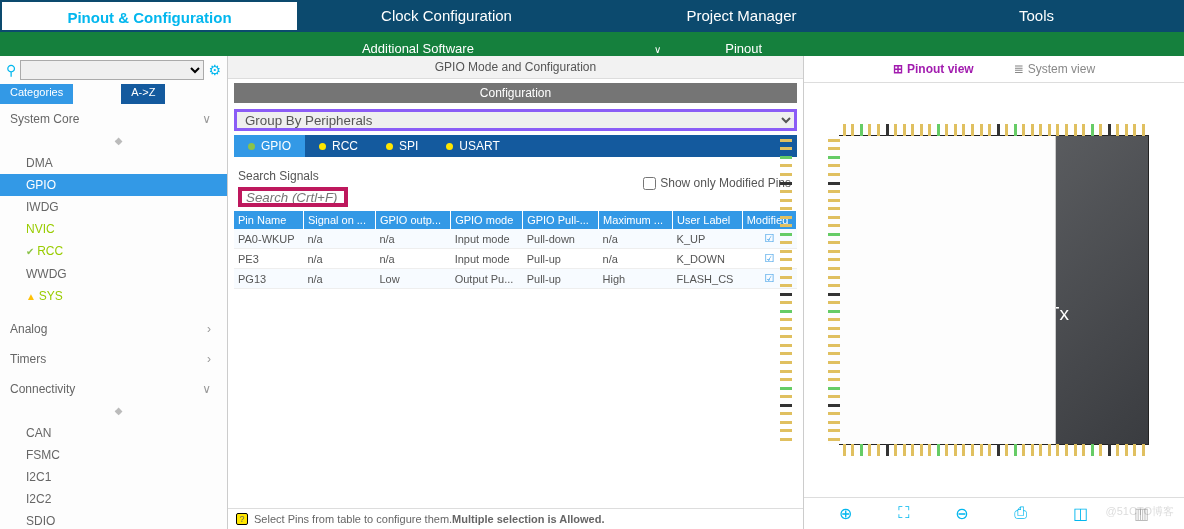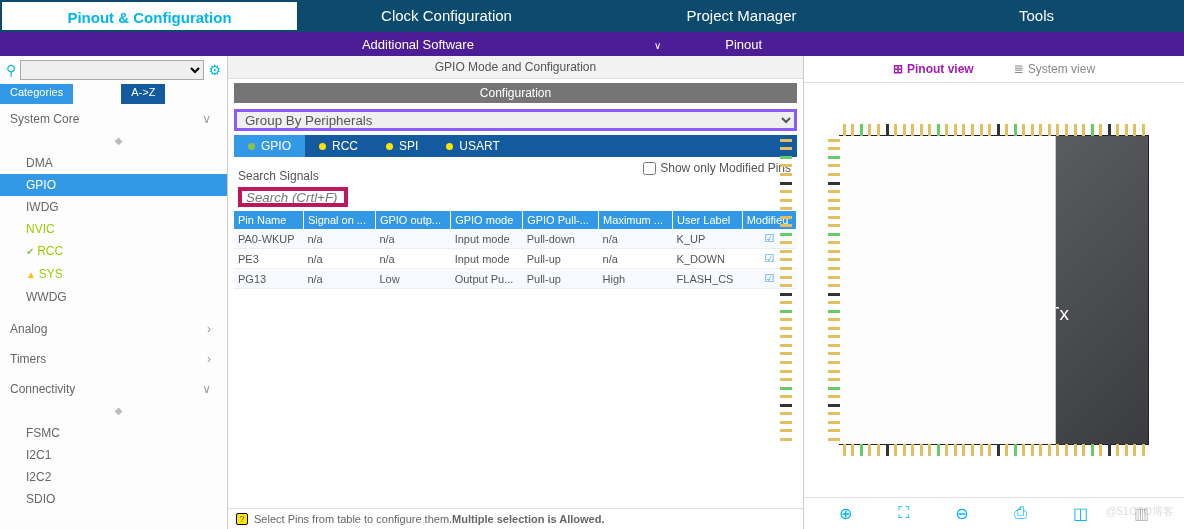--- a/index.html
+++ b/index.html
@@ -1,20 +1,20 @@
 <!DOCTYPE html>
 <html><head>
 <meta charset="utf-8">
 <style>
 * { margin:0; padding:0; box-sizing:border-box; font-family:Arial,Helvetica,sans-serif; }
 body { width:1184px; height:529px; overflow:hidden; background:#fff; font-size:12px; color:#555; }
 .topbar { display:flex; height:32px; background:#0c4a6e; }
 .topbar .tab { flex:1; text-align:center; line-height:32px; color:#fff; font-size:15px; cursor:pointer; }
 .topbar .tab.active { background:#fff; color:#03b7ee; font-weight:bold; margin:2px; }
-.subbar { height:24px; background:#4c1d95; display:flex; justify-content:center; align-items:center; color:#fff; font-size:13px; }
+.subbar { height:24px; background:#15803d; display:flex; justify-content:center; align-items:flex-end; color:#fff; font-size:13px; }
 .subbar span { margin:0 60px; cursor:pointer; }
 .subbar .chev { font-size:10px; margin-right:4px; }
 .main { display:flex; height:calc(100% - 56px); }
 .left { width:228px; border-right:1px solid #ccc; display:flex; flex-direction:column; background:#fdfdfd; }
 .searchrow { display:flex; align-items:center; padding:4px 6px; gap:4px; }
 .searchrow .mag { color:#03b7ee; font-size:14px; }
 .searchrow select { flex:1; height:20px; border:1px solid #aaa; }
 .gear { color:#03b7ee; font-size:14px; cursor:pointer; }
 .cattabs { display:flex; height:20px;gap:48px; }
 .cattabs div { padding:2px 10px; font-size:11px; color:#fff; background:#145a9e; cursor:pointer; }
@@ -105,38 +105,39 @@
       <div class="grp">
           <span>System Core</span>
           <span class="exp">∨</span>
         </div>
       <div class="sep">◆</div>
       <div class="item">DMA</div>
       <div class="item sel">GPIO</div>
       <div class="item">IWDG</div>
       <div class="item gr">NVIC</div>
       <div class="item ck gr">RCC</div>
+      <div class="item">WWDG</div>
       <div class="item yw gr">SYS</div>
-      <div class="item">WWDG</div>
       <div style="height:10px"></div>
       <div class="grp">
           <span>Analog</span>
           <span class="exp">›</span>
         </div>
       <div style="height:8px"></div>
       <div class="grp">
           <span>Timers</span>
           <span class="exp">›</span>
         </div>
       <div style="height:8px"></div>
       <div class="grp">
           <span>Connectivity</span>
           <span class="exp">∨</span>
         </div>
       <div class="sep">◆</div>
+      <div class="item">CAN</div>
       <div class="item">FSMC</div>
       <div class="item">I2C1</div>
       <div class="item">I2C2</div>
       <div class="item">SDIO</div>
 
     </div>
   </div>
 
   <div class="center">
     <div class="panelhead">GPIO Mode and Configuration</div>
@@ -153,21 +154,21 @@
         </div>
       <div class="pt">
           <span class="dot"></span>
           <span>SPI</span>
         </div>
       <div class="pt">
           <span class="dot"></span>
           <span>USART</span>
         </div>
     </div>
-    <div style="display:flex; align-items:flex-start;gap:12px;">
+    <div style="display:flex; align-items:center;gap:12px;">
       <div class="sigsearch">
         <div>Search Signals</div>
         <input placeholder="Search (Crtl+F)" style="">
       </div>
       <div class="modrow" style="flex:1">
         <input type="checkbox" style="">
         <span>Show only Modified Pins</span>
       </div>
     </div>
     <div class="tblwrap">

